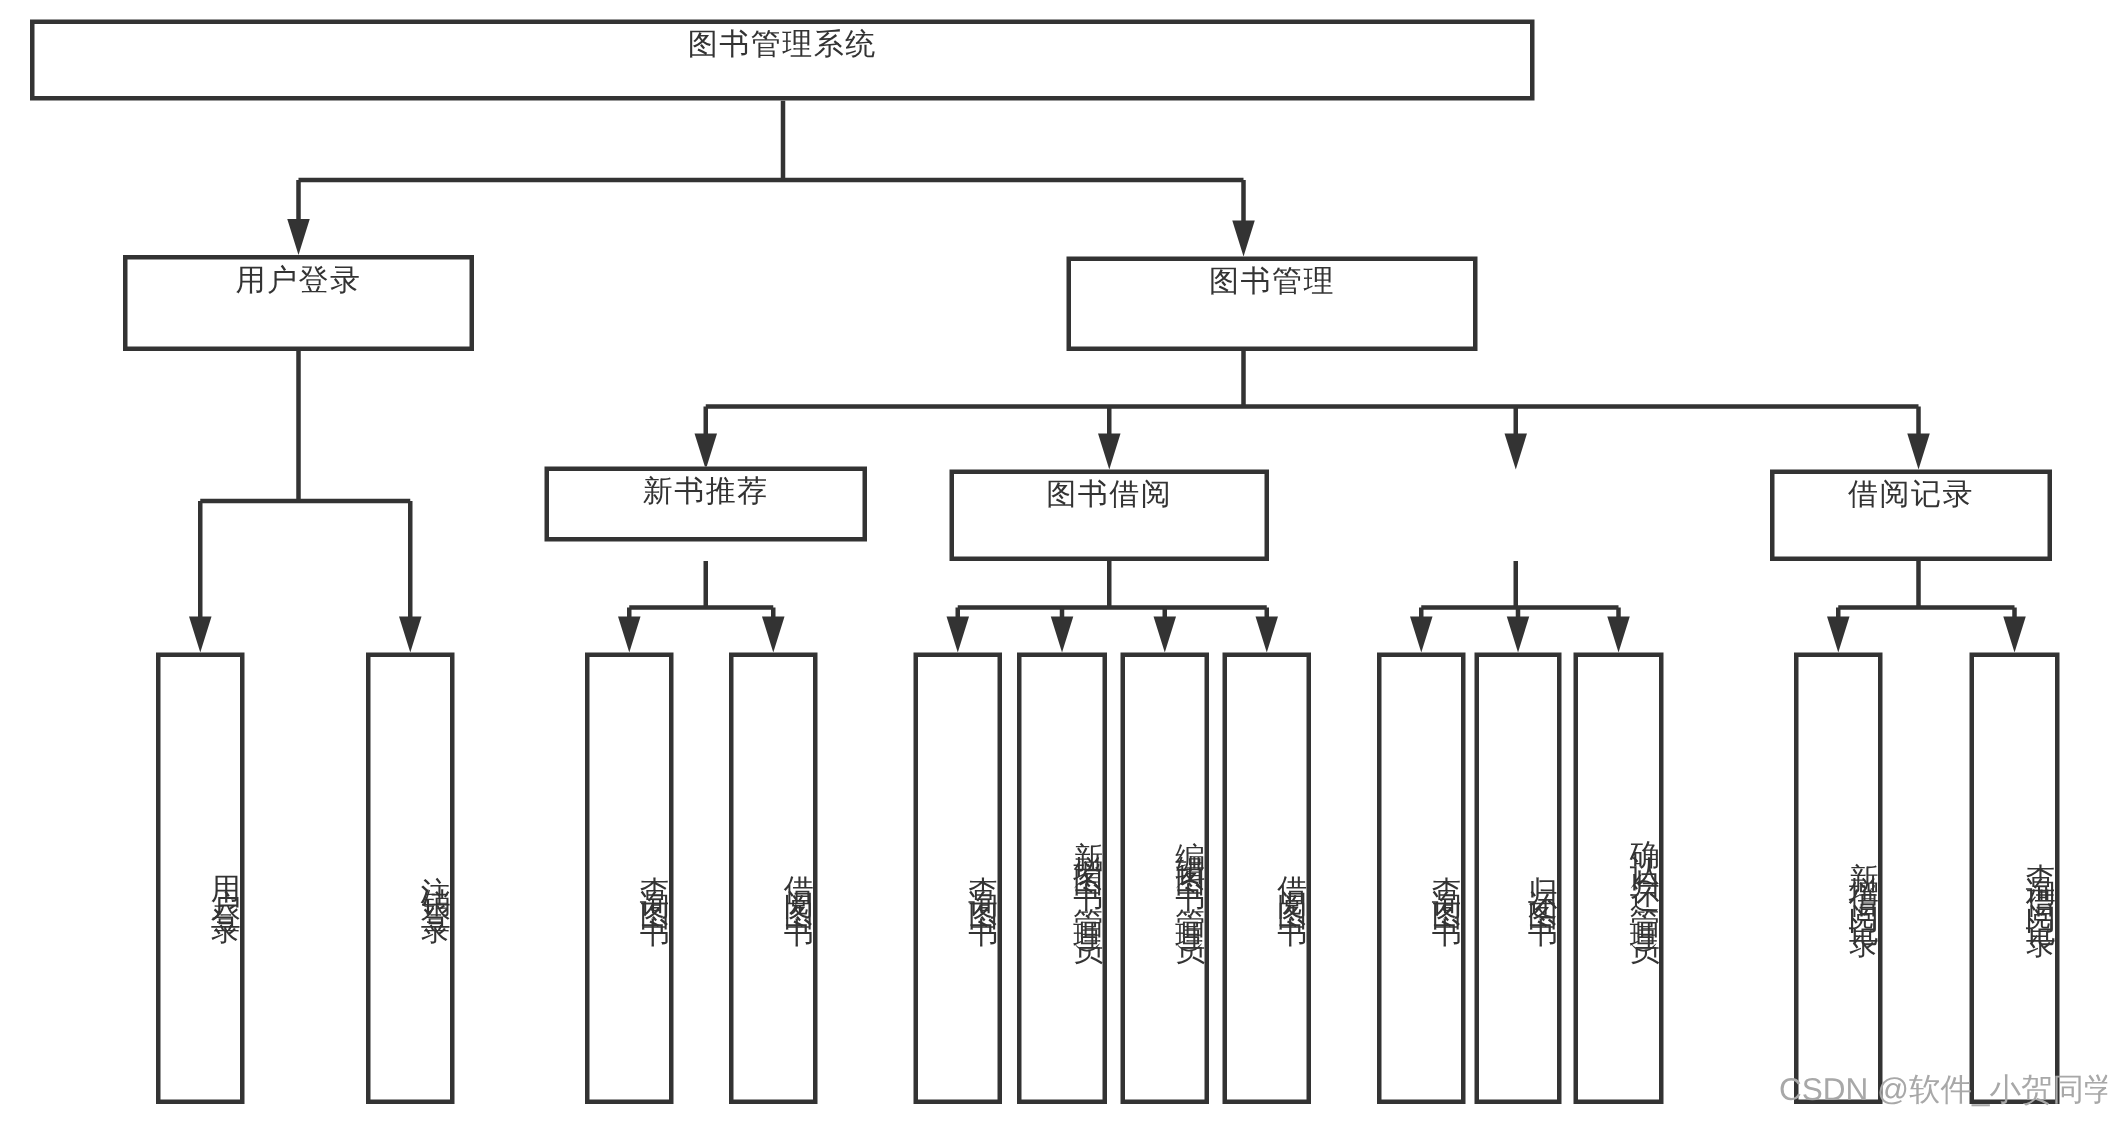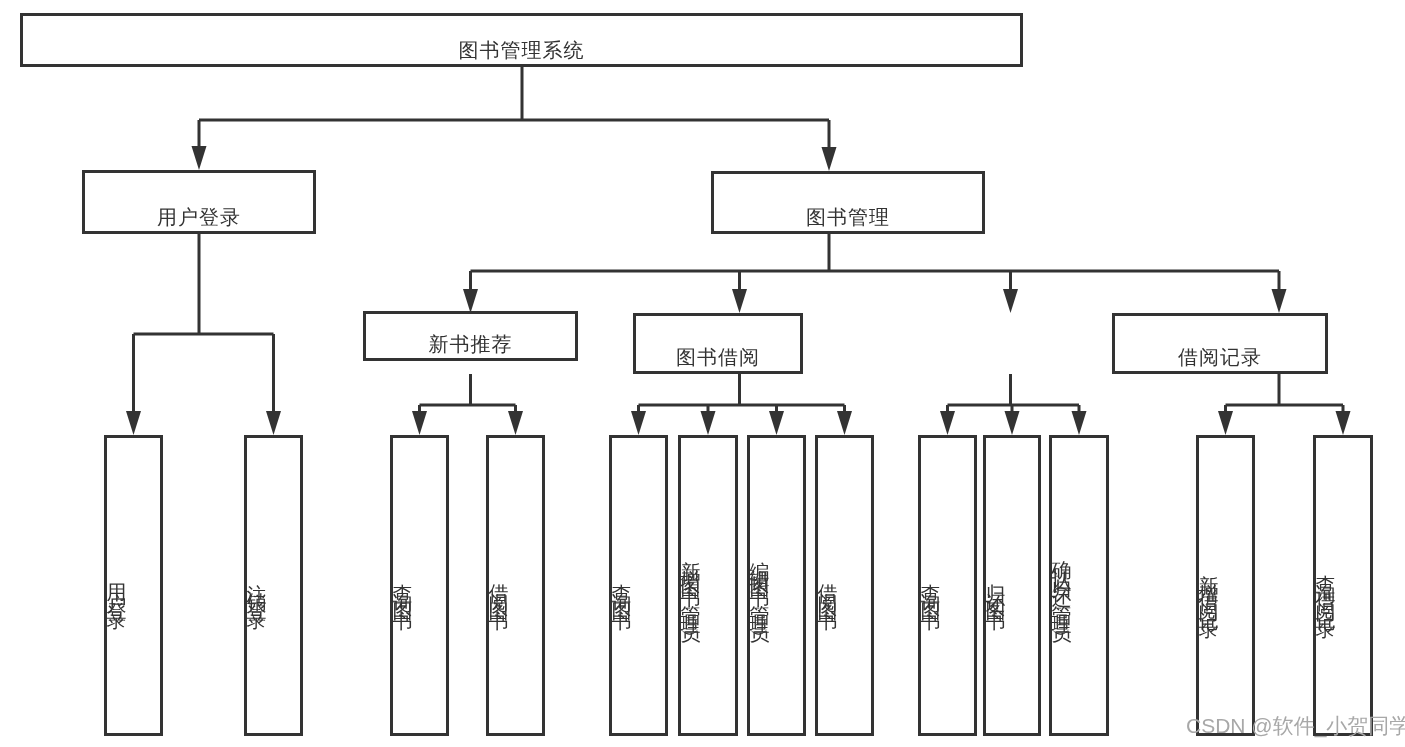--- a/index.html
+++ b/index.html
@@ -28,21 +28,21 @@
   }
   .connectors polygon {
     fill: #333333;
     stroke: none;
   }
   .box {
     position: absolute;
     background: #ffffff;
     border: 3px solid #333333;
     display: flex;
-    align-items: flex-end;
+    align-items: flex-start;
     justify-content: center;
     z-index: 2;
   }
   .hbox .lbl {
     font-size: 20px;
     letter-spacing: 1px;
     color: #333333;
     white-space: nowrap;
   }
   .vbox {
@@ -128,24 +128,24 @@
   <div class="box hbox" style="left:82px;top:170px;width:234px;height:64px">
     <span class="lbl">用户登录</span>
   </div>
   <div class="box hbox" style="left:711px;top:171px;width:274px;height:63px">
     <span class="lbl">图书管理</span>
   </div>
 
   <div class="box hbox" style="left:363px;top:311px;width:215px;height:50px">
     <span class="lbl">新书推荐</span>
   </div>
-  <div class="box hbox" style="left:633px;top:313px;width:170px;height:61px">
+  <div class="box hbox" style="left:633px;top:313px;width:213px;height:61px">
     <span class="lbl">图书借阅</span>
   </div>
-  <div class="box hbox" style="left:1112px;top:313px;width:216px;height:61px">
+  <div class="box hbox" style="left:1180px;top:313px;width:188px;height:61px">
     <span class="lbl">借阅记录</span>
   </div>
 
   <div class="box vbox" style="left:104px;top:435px;width:59px;height:301px">
     <span class="lbl">用户登录</span>
   </div>
   <div class="box vbox" style="left:244px;top:435px;width:59px;height:301px">
     <span class="lbl">注销登录</span>
   </div>
 

